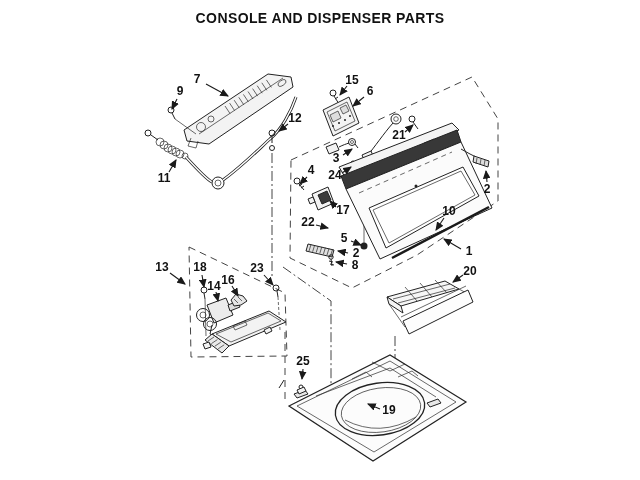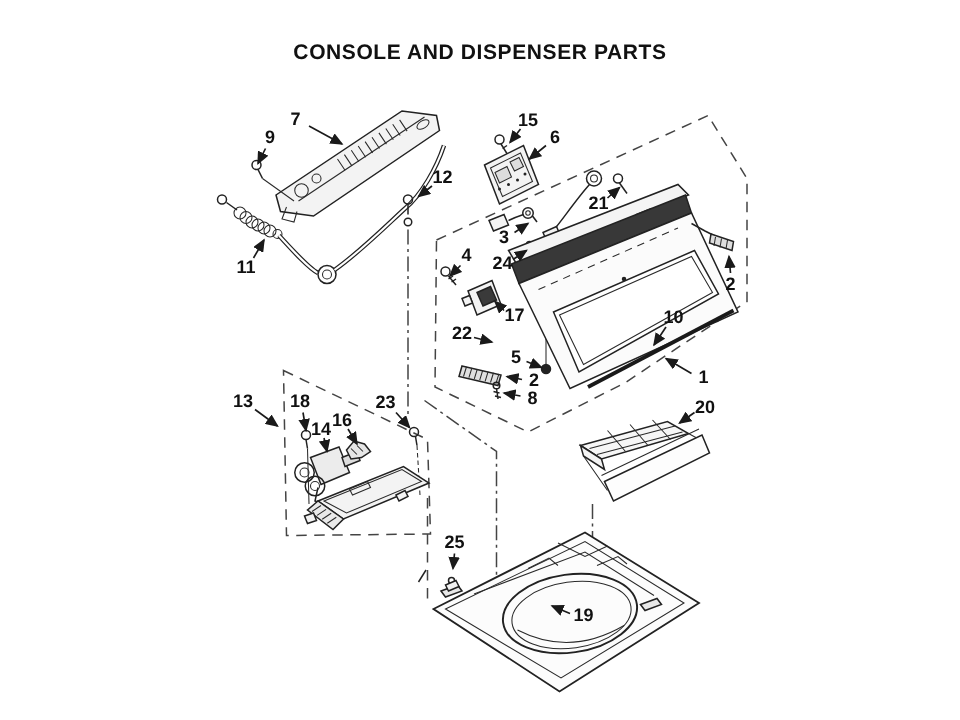--- a/index.html
+++ b/index.html
@@ -1,18 +1,18 @@
 <!DOCTYPE html>
 <html><head>
 <meta charset="utf-8">
 <style>
   html,body{margin:0;padding:0;background:#ffffff;}
   .stage{position:relative;width:640px;height:480px;background:#fff;overflow:hidden;
          font-family:"Liberation Sans",sans-serif;}
-  .title{position:absolute;top:10px;left:0;right:0;margin:16px;text-align:center;
+  .title{position:absolute;top:10px;left:0;right:0;margin:0;text-align:center;
          font-size:14px;font-weight:bold;letter-spacing:.4px;color:#111;}
   svg{position:absolute;left:0;top:0;}
   .ln{stroke:#222;stroke-width:1;fill:none;}
   .thin{stroke:#2a2a2a;stroke-width:.7;fill:none;}
   .fillL{fill:#f3f3f3;stroke:#222;stroke-width:1;}
   .fillW{fill:#ffffff;stroke:#222;stroke-width:1;}
   .dark{fill:#383838;stroke:#222;stroke-width:1;}
   .dash{stroke:#444;stroke-width:1;fill:none;stroke-dasharray:7 5;}
   .cline{stroke:#444;stroke-width:1;fill:none;stroke-dasharray:10 3 2 3;}
   .leader{stroke:#1a1a1a;stroke-width:1.1;fill:none;}

